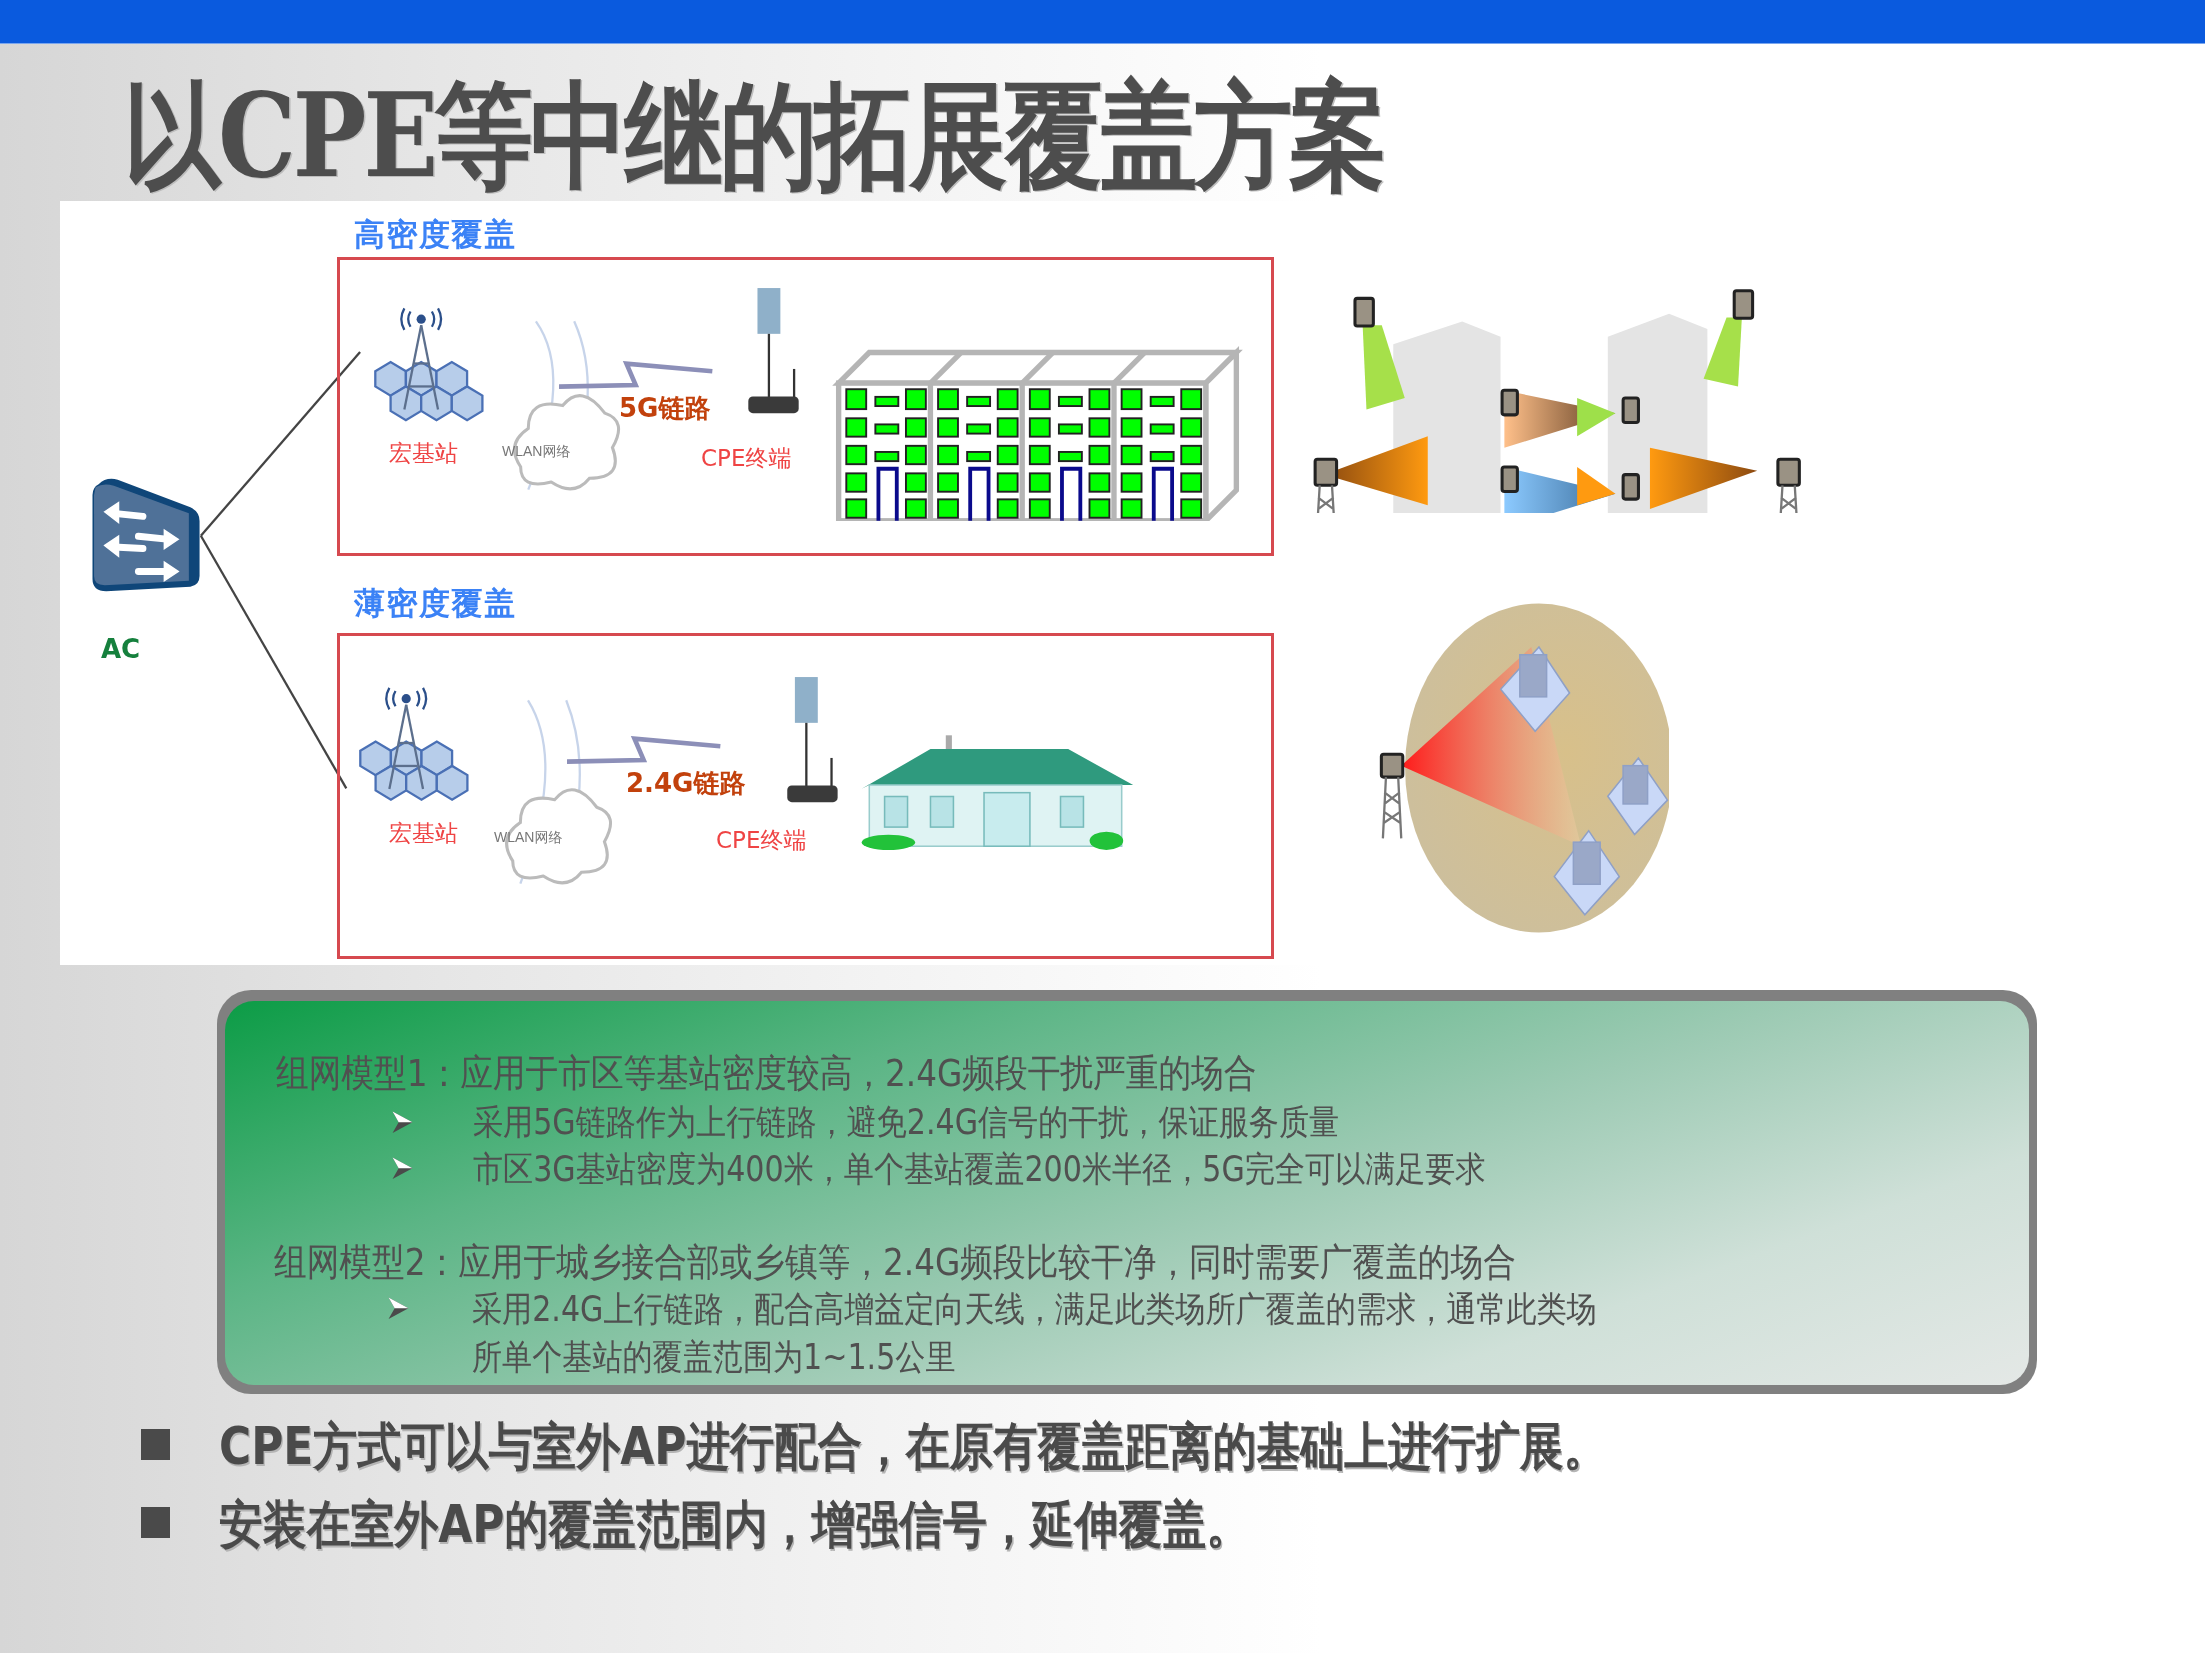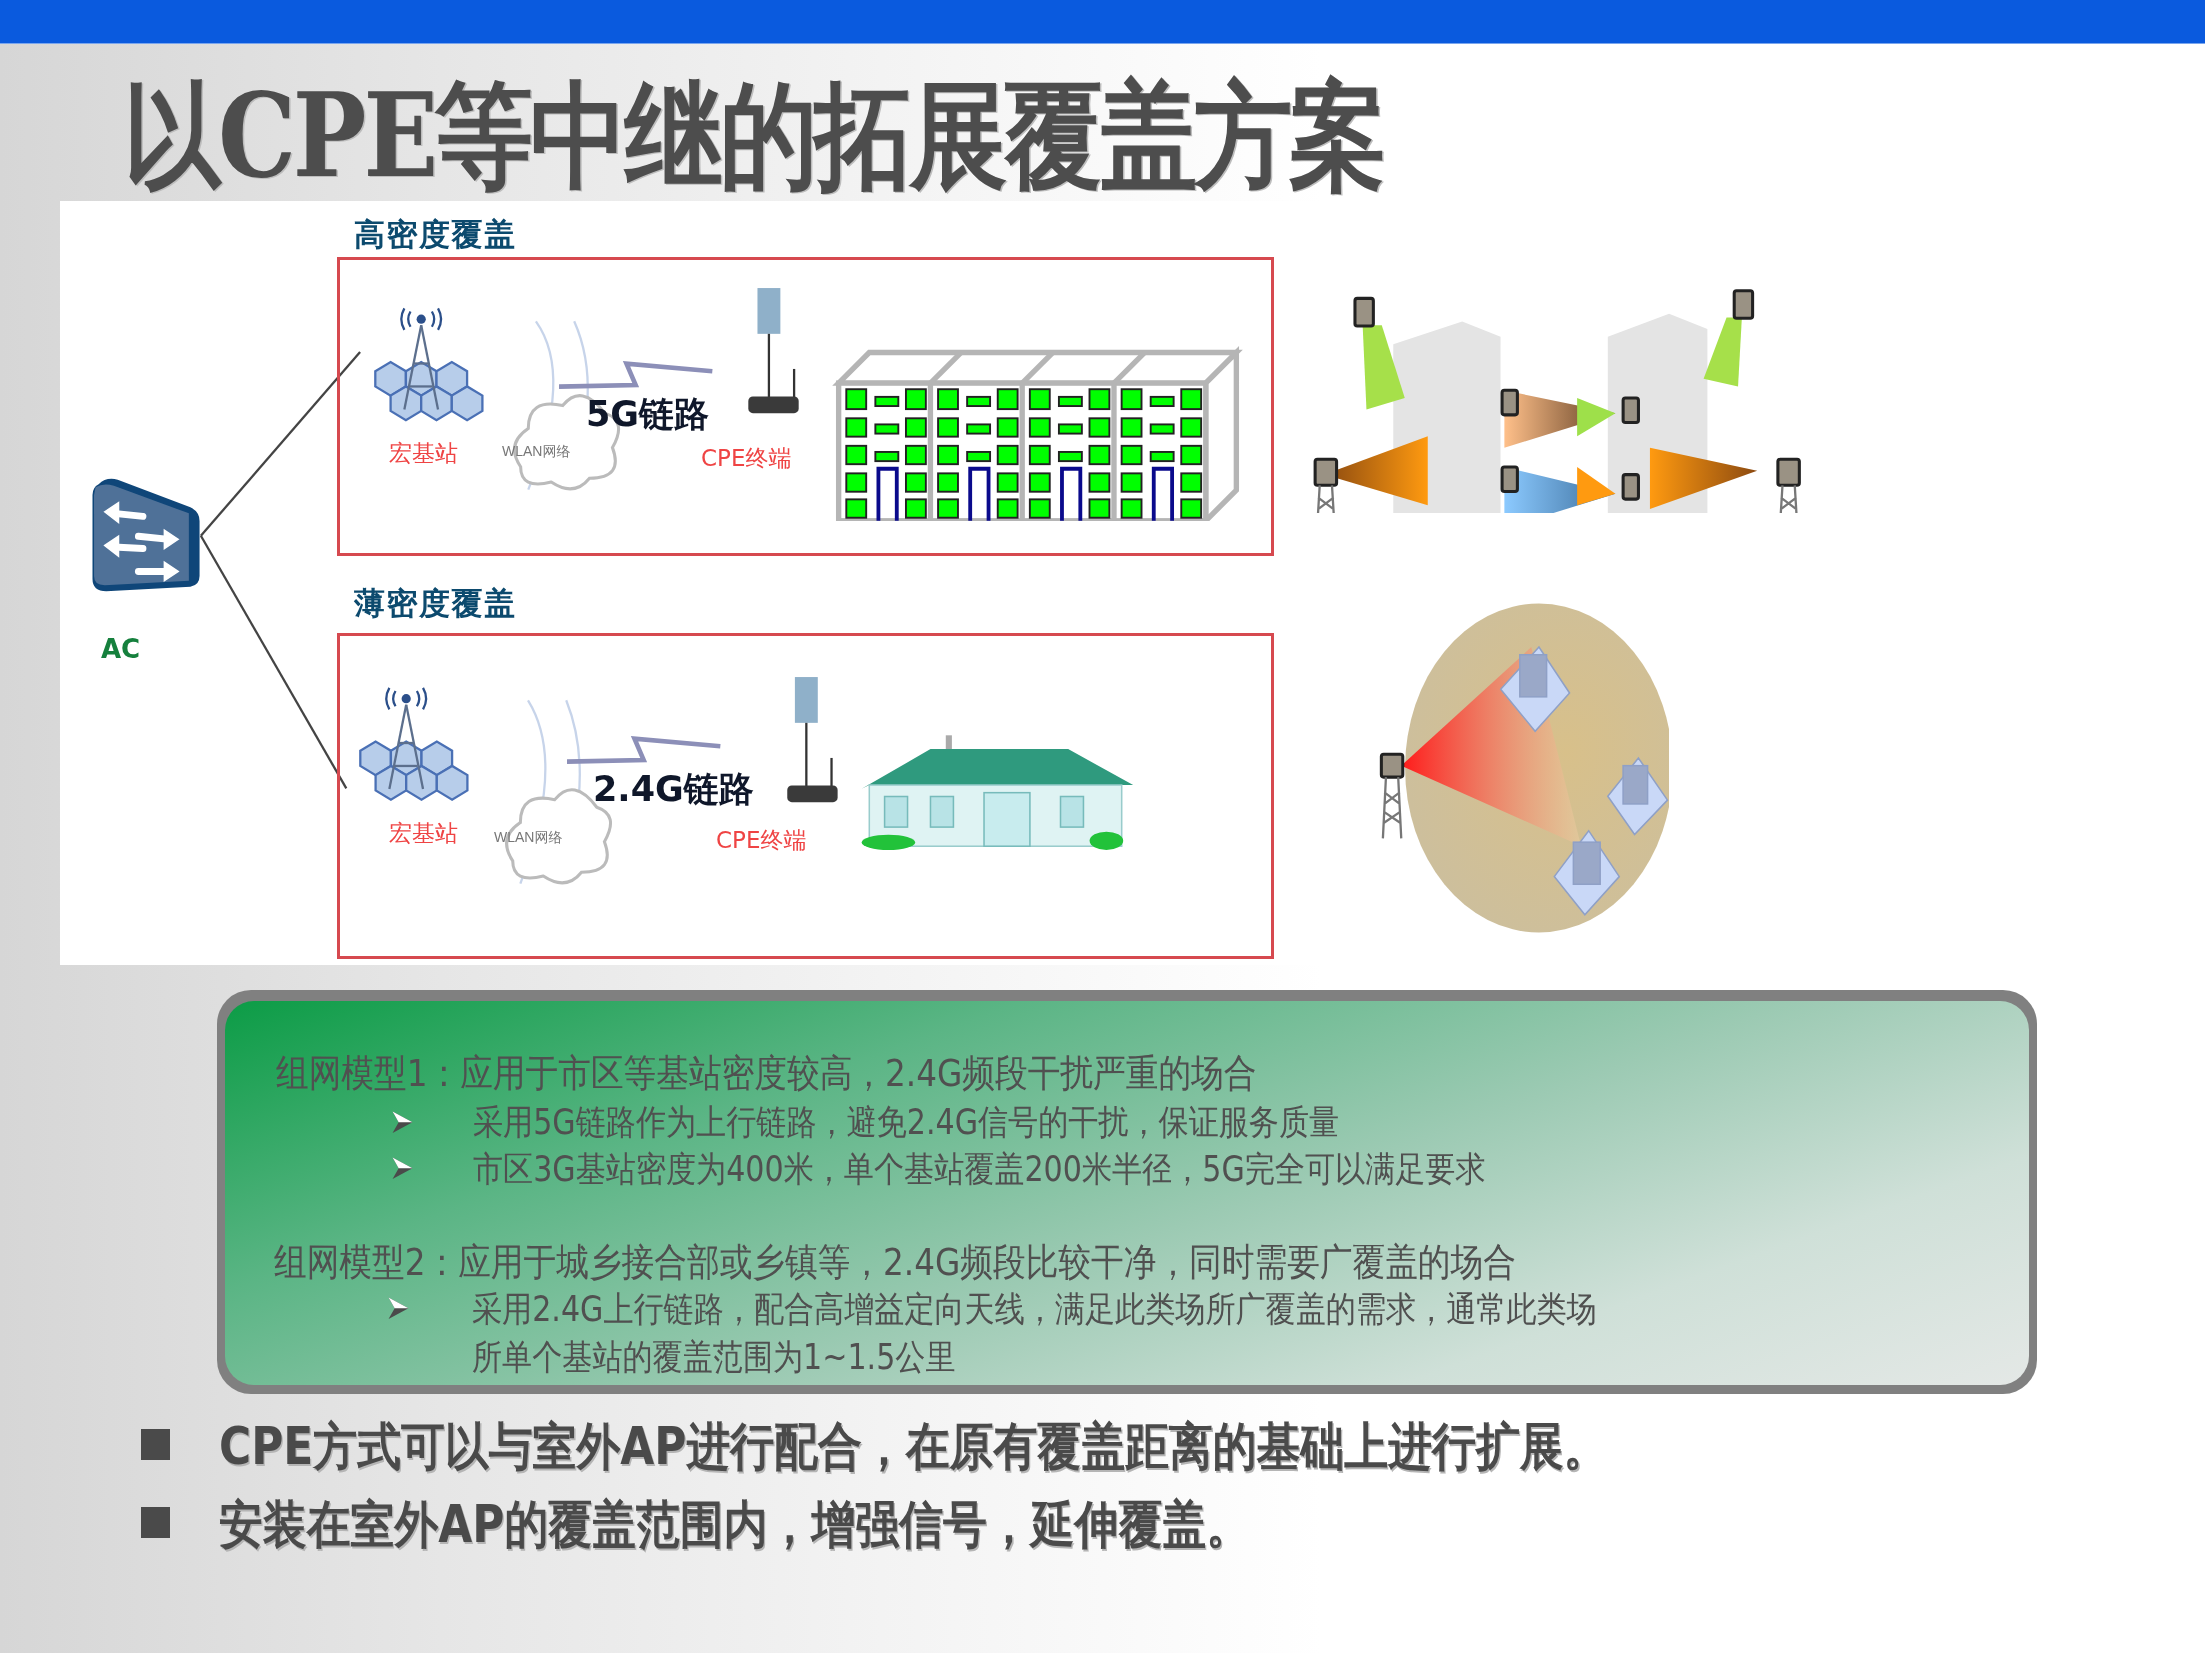--- a/index.html
+++ b/index.html
@@ -6,23 +6,23 @@
   body{width:2205px;height:1654px;position:relative;overflow:hidden;
     background:linear-gradient(90deg,#d6d6d6 0%,#e6e6e6 20%,#f3f3f3 40%,#ffffff 60%,#ffffff 100%);
     font-family:"DejaVu Sans","Liberation Sans",sans-serif;}
   .topbar{position:absolute;left:0;top:0;width:2205px;height:43px;background:#0a5ade;border-bottom:1.5px solid #7aa6ee;}
   .title{position:absolute;left:123px;top:60px;font-family:"DejaVu Serif","Liberation Serif",serif;font-weight:bold;
     font-size:98px;color:#4d4d4d;letter-spacing:-3.1px;white-space:nowrap;transform:scaleY(1.18);transform-origin:left top;
     text-shadow:1.5px 1.5px 0 #bdbdbd;}
   .panel{position:absolute;left:60px;top:201px;width:1822px;height:764px;background:#ffffff;}
   .abs{position:absolute;}
   .redbox{position:absolute;border:3.1px solid #d6494f;box-sizing:border-box;}
-  .zone-label{position:absolute;font-size:31px;color:#0c4a6e;font-weight:bold;letter-spacing:1.5px;white-space:nowrap;}
+  .zone-label{position:absolute;font-size:31px;color:#3b82f6;font-weight:bold;letter-spacing:1.5px;white-space:nowrap;}
   .small-label{position:absolute;font-size:23px;color:#ef4444;white-space:nowrap;}
-  .link-label{position:absolute;font-size:35px;color:#0f172a;font-weight:bold;white-space:nowrap;}
+  .link-label{position:absolute;font-size:26px;color:#c2410c;font-weight:bold;white-space:nowrap;margin-left:33px;}
   .wlan{position:absolute;font-size:14px;color:#777;font-family:Liberation Sans, sans-serif;white-space:nowrap;}
   .ac-label{position:absolute;font-size:26px;color:#15803d;font-weight:bold;}
   .greenbox{position:absolute;left:217px;top:990px;width:1820px;height:404px;border-radius:34px;
     background:#808080;}
   .greenbox-inner{position:absolute;left:7.7px;top:10.7px;right:7.7px;bottom:9.2px;border-radius:29px;
     background:linear-gradient(160deg,#0c9c46 0%,#5bb585 28%,#9ccab3 55%,#cfe0d8 78%,#e4e8e6 100%);}
   .gtext{position:absolute;font-size:38px;color:#505050;white-space:nowrap;font-family:"DejaVu Sans",sans-serif;
     transform:scaleX(0.86);transform-origin:left top;}
   .gsub{position:absolute;font-size:35px;color:#505050;white-space:nowrap;
     transform:scaleX(0.86);transform-origin:left top;}

